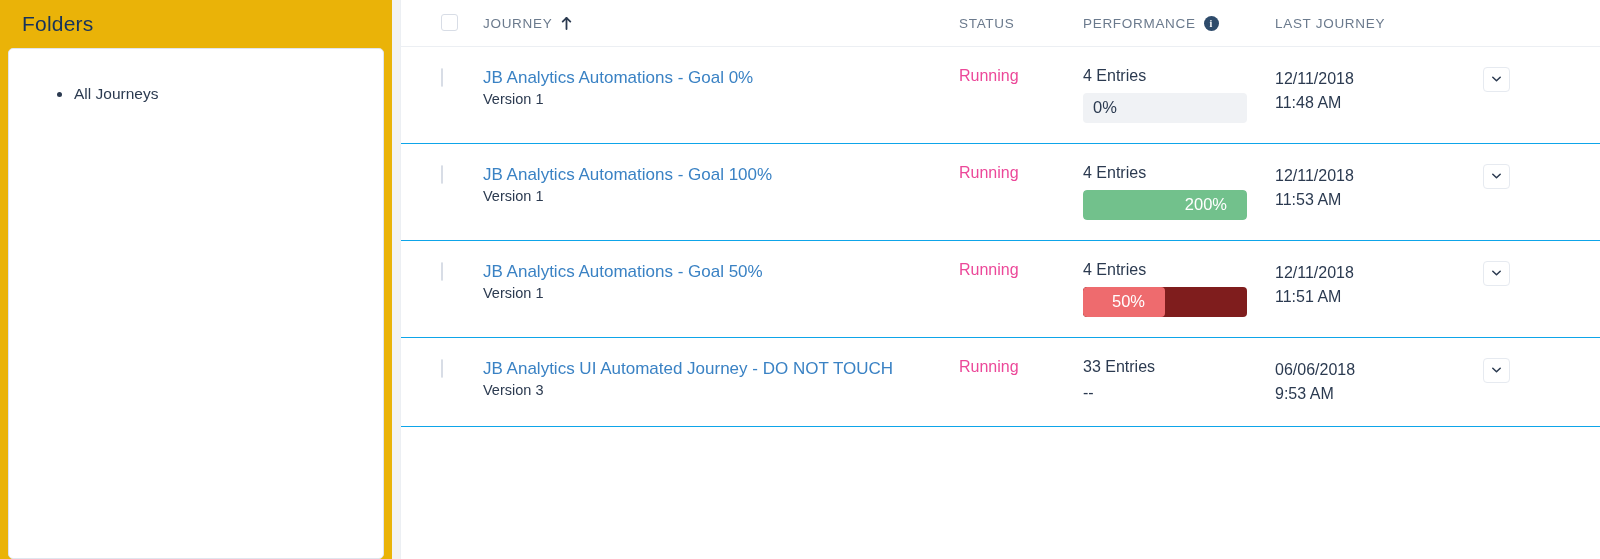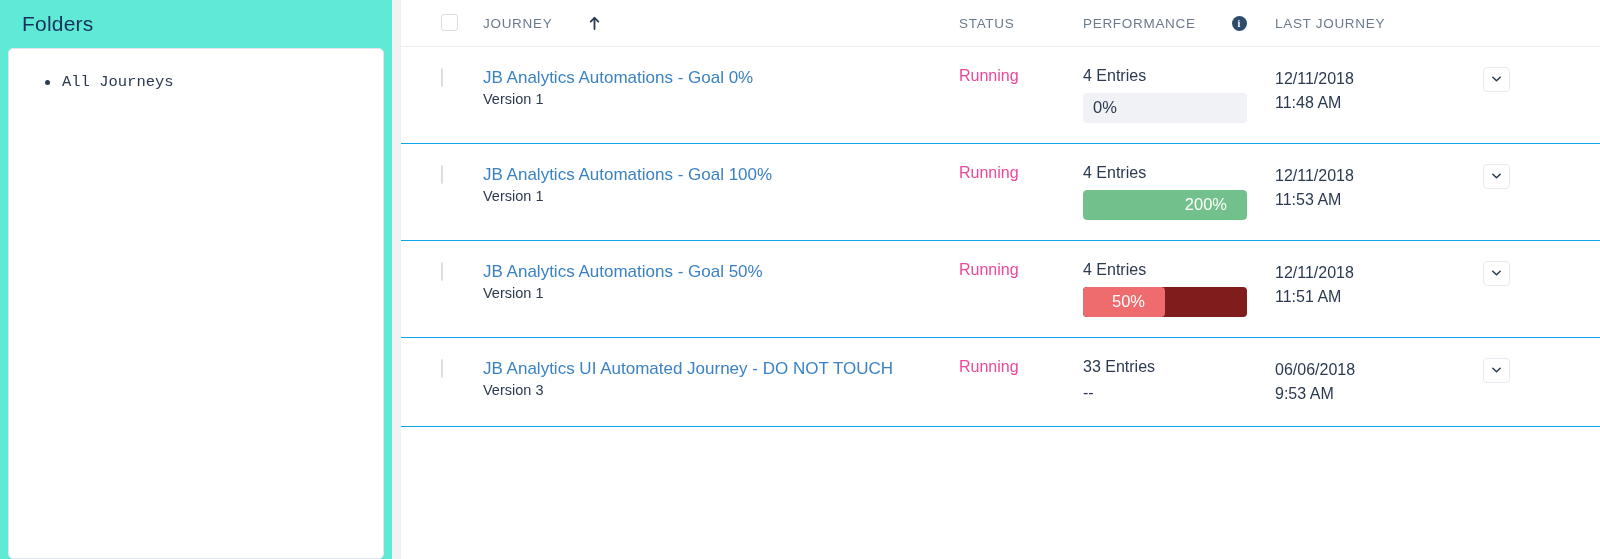--- a/index.html
+++ b/index.html
@@ -19,21 +19,21 @@
     width: 1600px;
     height: 559px;
     display: flex;
     align-items: stretch;
   }
 
   
   .left-panel {
     width: 392px;
     min-width: 392px;
-    background: #5eead4;
+    background: #eab308;
     box-sizing: border-box;
     padding: 0 8px 0 8px;
     display: flex;
     flex-direction: column;
   }
   .folders-title {
     font-size: 21px;
     font-weight: 400;
     color: #16325c;
     padding: 12px 0 12px 14px;
@@ -42,24 +42,23 @@
   .folders-card {
     flex: 1 1 auto;
     background: #ffffff;
     border: 1px solid #e0e5ee;
     border-radius: 5px;
     padding: 14px 10px 10px 10px;
     box-sizing: border-box;
   }
   .tree {
     list-style: none;
-    margin: 4px;
+    margin: 16px;
     padding: 0;
     font-size: 15.5px;
-    font-family: Liberation Mono, monospace;
   }
   .tree-row {
     display: flex;
     align-items: center;
     height: 30px;
     white-space: nowrap;
   }
   .tree-lvl0 { padding-left: 22px; }
   .tree-lvl1 { padding-left: 10px; }
   .tree-lvl2 { padding-left: 62px; }
@@ -145,21 +144,20 @@
   .col-journey { width: 476px; }
   .col-status { width: 124px; }
   .col-perf { width: 192px; }
   .col-modified { width: 208px; }
   .col-action { width: auto; }
 
   .th-inner {
     display: flex;
     align-items: center;
     padding-top: 16px;
-    gap: 28px;
   }
   .th-check-inner { padding-left: 40px; padding-top: 14px; }
   .th-journey-inner { }
   .sort-arrow {
     margin-left: 9px;
     display: inline-flex;
     align-items: center;
   }
   .sort-arrow svg { display: block; }
   .info-badge {

